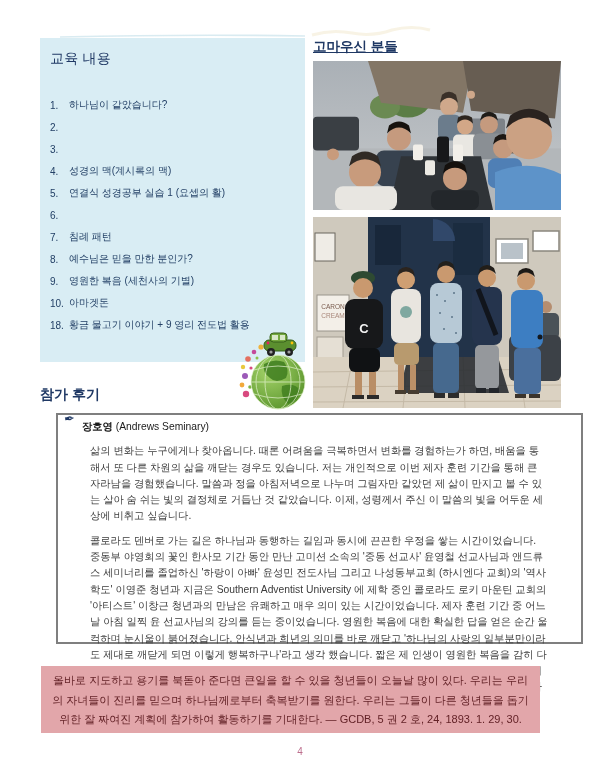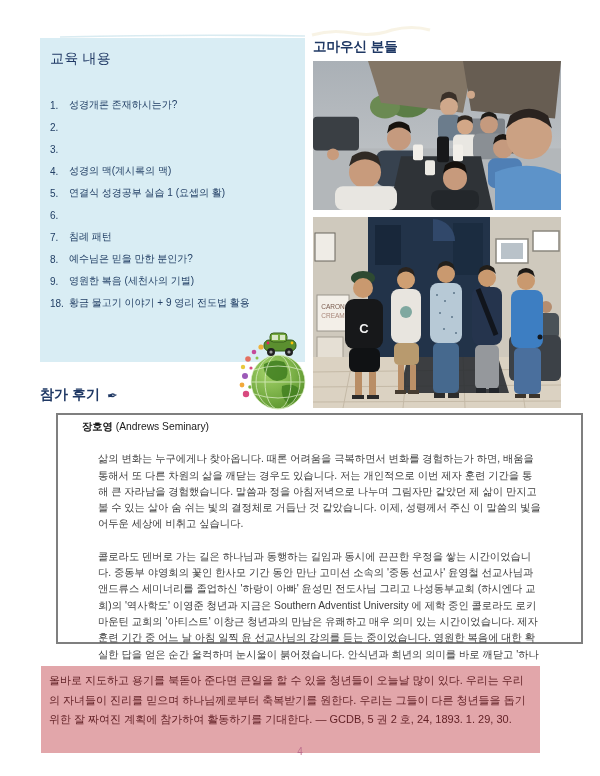--- a/index.html
+++ b/index.html
@@ -11,56 +11,56 @@
 
   
   .edu-box{left:40px;top:38px;width:265px;height:324px;background:#d9edf4;box-sizing:border-box;padding:10px 8px 0 8px;}
   .edu-title{font-size:14px;font-weight:normal;color:#1f3864;margin:2px 0 26px 2px;letter-spacing:0.2px;}
   .edu-list{list-style:none;margin:0;padding:0;}
   .edu-list li{height:22px;display:flex;align-items:center;font-size:10px;color:#234066;}
   .edu-list .num{min-width:19px;text-align:left;padding-left:2px;}
   .edu-list .lbl{white-space:nowrap;}
 
   
-  .thanks-title{left:313px;top:38px;font-size:13.5px;font-weight:bold;color:#1f3864;}
+  .thanks-title{left:313px;top:38px;font-size:13.5px;font-weight:bold;color:#1f3864;text-decoration:underline;}
   .photo{left:313px;background:#888;}
   .photo1{top:61px;width:248px;height:149px;}
   .photo2{top:217px;width:248px;height:191px;}
   .photo svg{display:block;}
 
   
   .globe{left:234px;top:330px;width:76px;height:84px;}
 
   
-  .review-title{left:40px;top:386px;font-size:14px;font-weight:bold;color:#1f3864;display:flex;align-items:center;gap:7px;}
+  .review-title{left:40px;top:386px;font-size:14px;font-weight:bold;color:#1f3864;display:flex;align-items:center;gap:7px;flex-direction:column;}
   .quill{font-size:13px;color:#1f3864;transform:rotate(-8deg);display:inline-block;}
   .review-box{left:56px;top:413px;width:527px;height:231px;border:2px solid #7f7f7f;box-sizing:border-box;padding:4px 24px;color:#3b3b3b;font-size:10.3px;line-height:16.3px;}
   .review-box .author{font-weight:bold;color:#1a1a1a;}
   .review-box .affil{font-weight:normal;color:#1a1a1a;}
-  .review-box p{margin:16px;}
-
-  
-  .quote-box{left:41px;top:666px;width:499px;height:87px;background:#e2a6aa;box-sizing:border-box;padding:5px 8px;color:#632227;font-size:11px;line-height:19.5px;}
+  .review-box p{margin:8px;}
+
+  
+  .quote-box{left:41px;top:666px;width:499px;height:67px;background:#e2a6aa;box-sizing:border-box;padding:5px 8px;color:#632227;font-size:11px;line-height:19.5px;text-align:center;}
 
   .page-num{left:0;top:746px;width:600px;text-align:center;font-size:10px;color:#bd6e8d;}
 </style>
 </head>
 <body>
 
 <svg class="abs top-decor" viewBox="0 0 400 14">
   <path d="M0 11 Q130 8 245 10" stroke="#cfe6ee" stroke-width="1.6" fill="none" opacity="0.8"></path>
   <path d="M252 9 q20 -6 40 -2 q20 4 40 -3 q20 -5 38 0" stroke="#f3e9cf" stroke-width="3" fill="none" opacity="0.55"></path>
 </svg>
 
 <div class="abs edu-box">
   <div class="edu-title">교육 내용</div>
   <ul class="edu-list">
     <li>
         <span class="num">1.</span>
-        <span class="lbl">성경개론 존재하시는가?</span>
+        <span class="lbl">하나님이 같았습니다?</span>
       </li>
     <li>
         <span class="num">2.</span>
       </li>
     <li>
         <span class="num">3.</span>
       </li>
     <li>
         <span class="num">4.</span>
         <span class="lbl">성경의 맥(계시록의 맥)</span>
@@ -76,20 +76,24 @@
         <span class="num">7.</span>
         <span class="lbl">침례 패턴</span>
       </li>
     <li>
         <span class="num">8.</span>
         <span class="lbl">예수님은 믿을 만한 분인가?</span>
       </li>
     <li>
         <span class="num">9.</span>
         <span class="lbl">영원한 복음 (세천사의 기별)</span>
+      </li>
+    <li>
+        <span class="num">10.</span>
+        <span class="lbl">아마겟돈</span>
       </li>
     <li>
         <span class="num">18.</span>
         <span class="lbl">황금 물고기 이야기 + 9 영리 전도법 활용</span>
       </li>
   </ul>
 </div>
 
 <div class="abs thanks-title">고마우신 분들</div>
 

